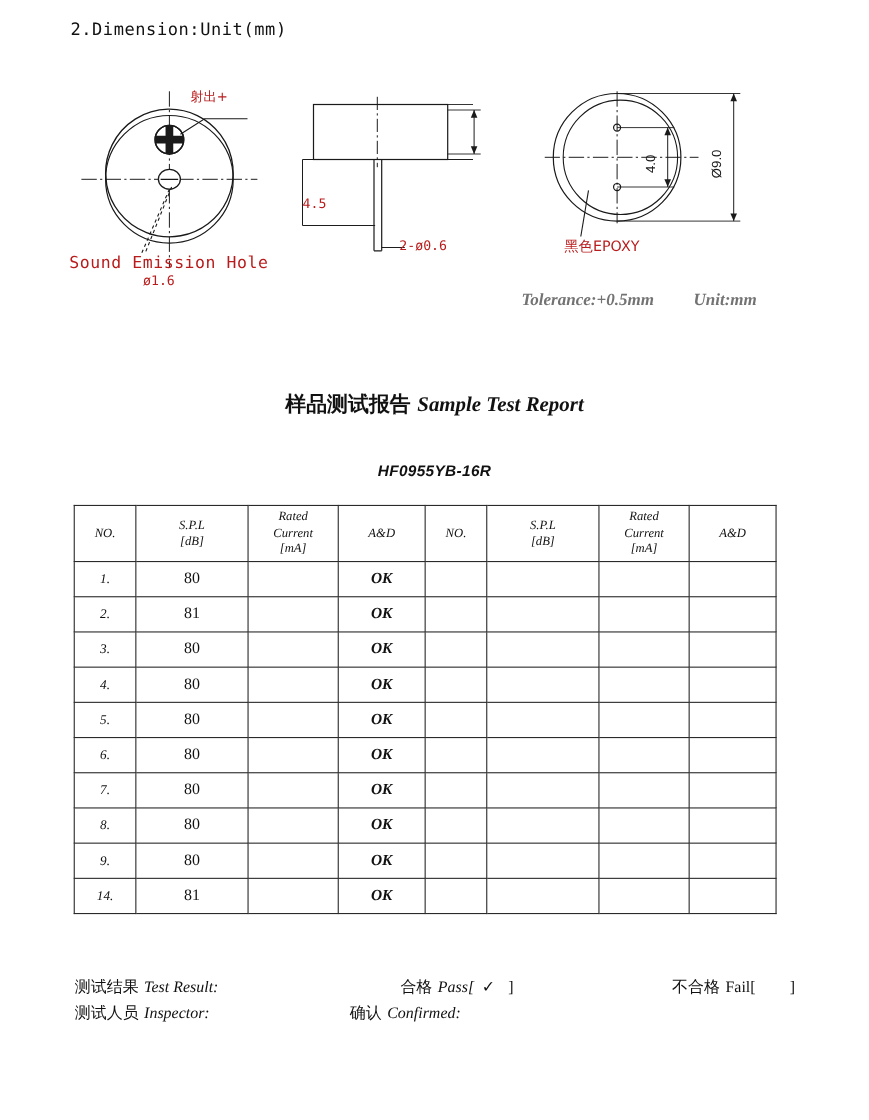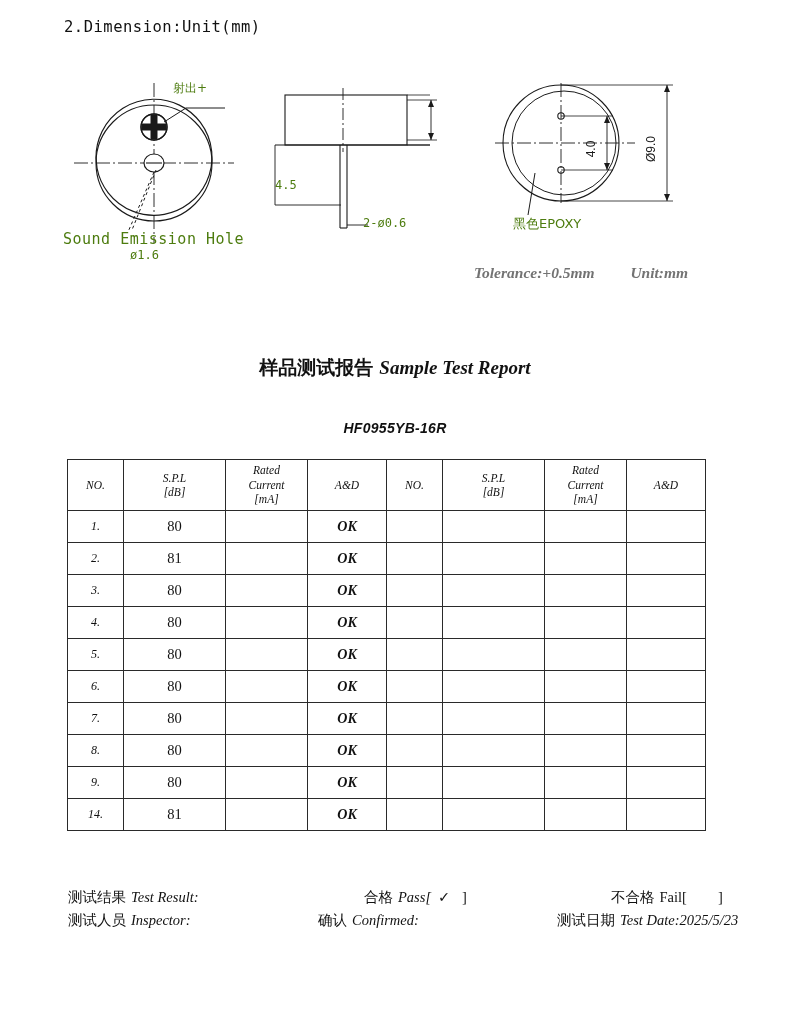--- a/index.html
+++ b/index.html
@@ -35,21 +35,21 @@
     top: 70px;
     width: 790px;
     height: 230px;
   }
   .drawing {
     position: absolute;
   }
   .dwg-label {
     position: absolute;
     font-family: "DejaVu Sans Mono", monospace;
-    color: #4d7c0f;
+    color: #b91c1c;
     white-space: nowrap;
   }
   .dwg-label.cjk {
     font-family: "DejaVu Sans", sans-serif;
   }
 
   
   .tolerance-note {
     position: absolute;
     left: 474px;
@@ -461,17 +461,14 @@
   </div>
 
   <div class="f-cell" style="left:68px; top:23px;">
     <span class="f-cn">测试人员</span><span class="f-en">Inspector:</span>
   </div>
 
   <div class="f-cell" style="left:318px; top:23px;">
     <span class="f-cn">确认</span><span class="f-en">Confirmed:</span>
   </div>
 
-  <div class="f-cell" style="left:557px; top:23px;">
-    <span class="f-cn">测试日期</span><span class="f-en">Test Date:2025/5/23</span>
-  </div>
 
 </div>
 
 </body></html>

